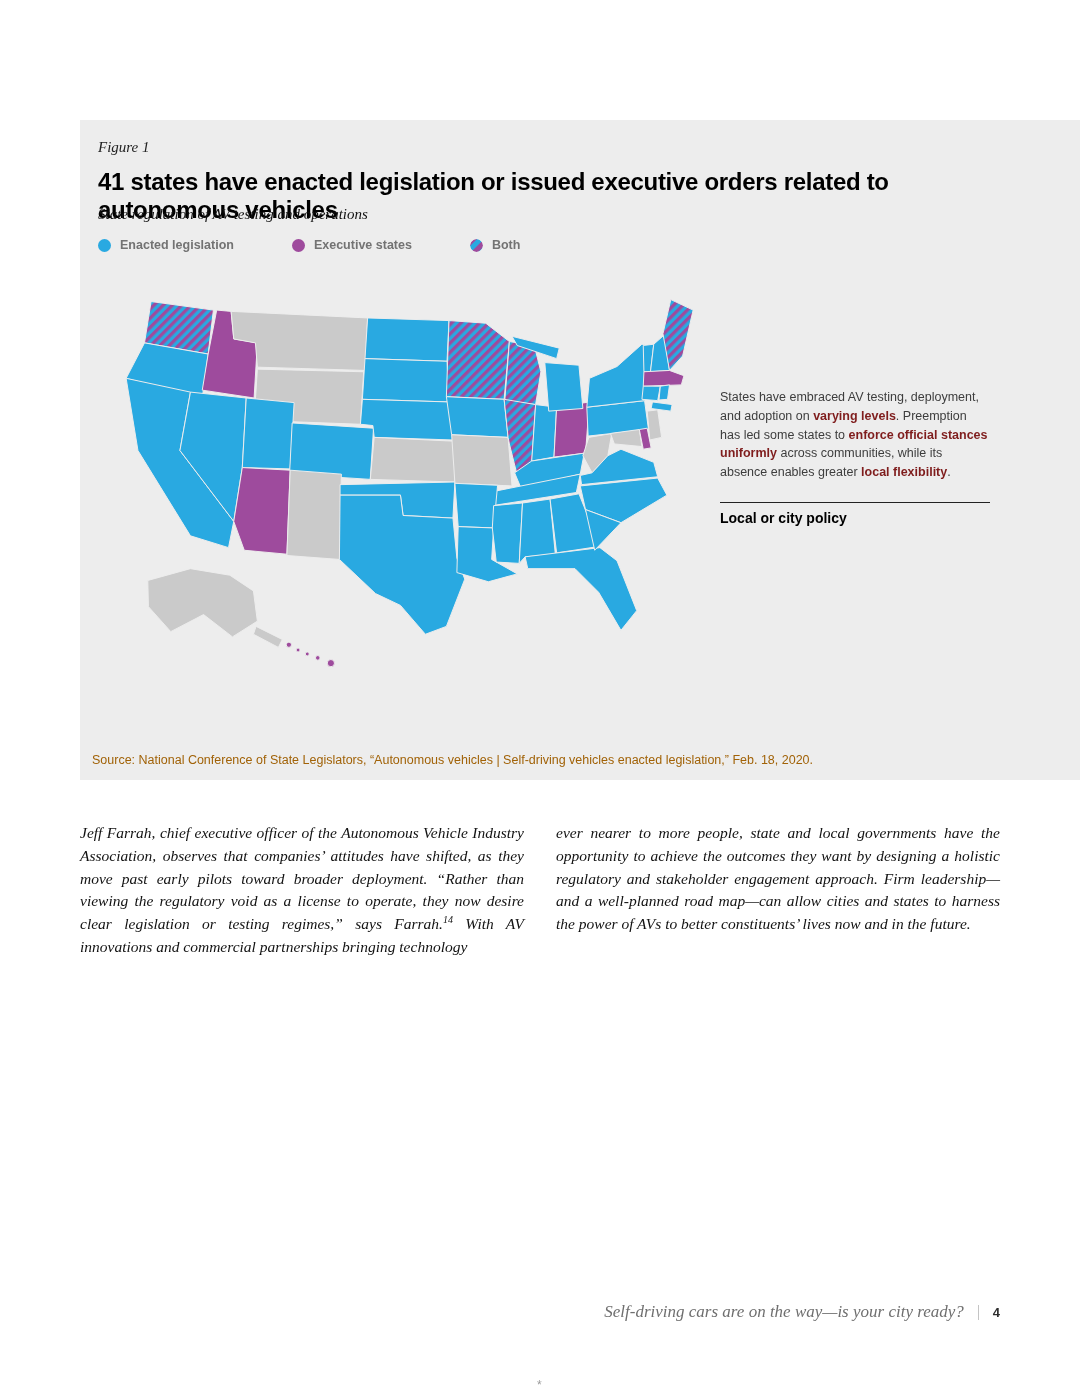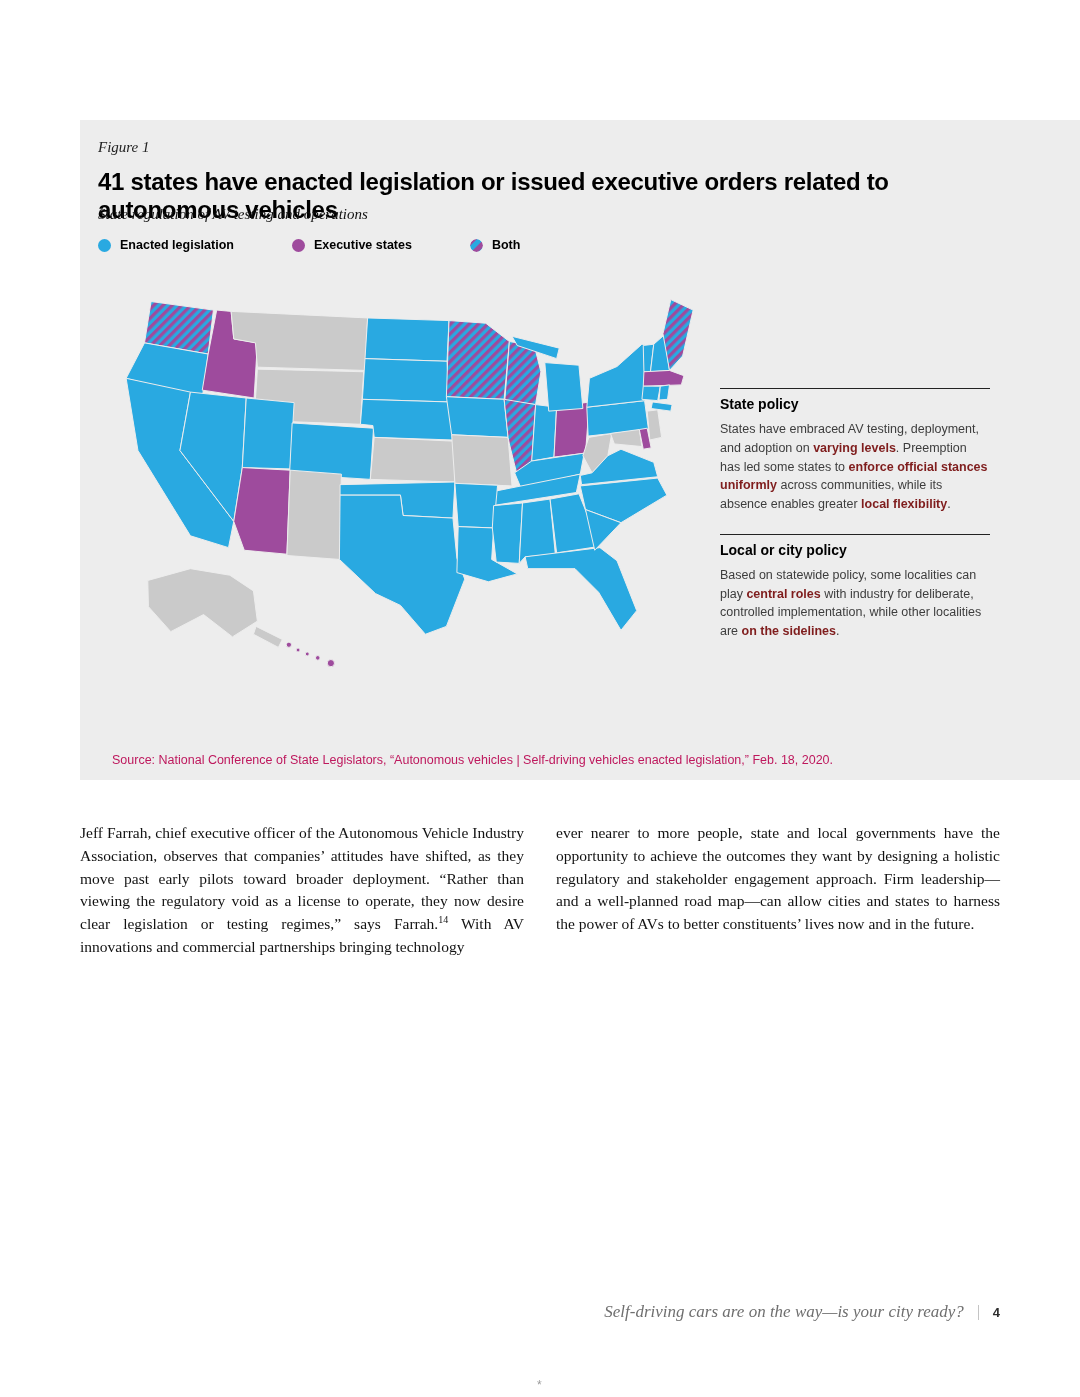--- a/index.html
+++ b/index.html
@@ -7,34 +7,34 @@
   body { width:1080px; height:1397px; position:relative; font-family:"Liberation Sans",sans-serif; overflow:hidden; }
 
   .figure { position:absolute; left:80px; top:120px; width:1025px; height:660px; background:#ededed; }
   .fig-label { position:absolute; left:18px; top:19px; font-family:"Liberation Serif",serif; font-style:italic; font-size:15px; color:#222; }
   .fig-title { position:absolute; left:18px; top:48px; width:890px; font-size:24px; font-weight:bold; color:#000; letter-spacing:-0.3px; }
   .fig-subtitle { position:absolute; left:18px; top:86px; font-family:"Liberation Serif",serif; font-style:italic; font-size:15px; color:#111; }
 
   .legend { position:absolute; left:18px; top:118px; display:flex; gap:58px; align-items:center; }
   .legend-item { display:flex; align-items:center; gap:9px; }
   .swatch { width:13px; height:13px; border-radius:50%; flex:0 0 auto; }
-  .legend-label { font-size:12.5px; font-weight:bold; color:#000000; }
+  .legend-label { font-size:12.5px; font-weight:bold; color:#737373; }
 
   .map { position:absolute; left:12px; top:152px; }
   .map path, .map circle { stroke:#ededed; stroke-width:1.5; }
 
   .annot { position:absolute; left:640px; top:268px; width:270px; }
   .annot-block + .annot-block { margin-top:20px; }
   .annot-heading { border-top:1px solid #222; padding-top:7px; font-size:14px; font-weight:bold; color:#000; margin-bottom:8px; }
   .annot-text { font-size:12.5px; line-height:1.5; color:#3d3d3d; }
   .annot-text b { color:#7f1d1d; }
 
-  .source { position:absolute; left:32px; bottom:13px; font-size:12.5px; color:#be185d; }
+  .source { position:absolute; left:12px; bottom:13px; font-size:12.5px; color:#a16207; }
 
-  .body-cols { position:absolute; left:80px; top:822px; width:920px; display:flex; gap:32px; }
+  .body-cols { position:absolute; left:80px; top:822px; width:920px; display:flex; gap:32px;font-style:italic; }
   .col { width:444px; font-family:"Liberation Serif",serif; font-size:15.5px; line-height:1.47; color:#121212; text-align:justify; }
   .col sup { font-size:10px; }
 
   .footer { position:absolute; right:80px; top:1302px; display:flex; align-items:center; gap:14px; }
   .footer-text { font-family:"Liberation Serif",serif; font-style:italic; font-size:17px; color:#6f6f6f; }
   .footer-divider { width:1px; height:15px; background:#c4c4c4; }
   .footer-page { font-size:13px; font-weight:bold; color:#2e2e2e; }
   .bottom-mark { position:absolute; left:537px; top:1378px; color:#9a9a9a; font-size:12px; }
 </style>
 </head>
@@ -127,26 +127,24 @@
         <circle cx="314" cy="576" r="3"></circle>
         <circle cx="328" cy="582" r="3"></circle>
         <circle cx="344" cy="588" r="3.5"></circle>
         <circle cx="364" cy="596" r="5.5"></circle>
       </g>
     </g>
   </svg>
 
   <div class="annot">
     <div class="annot-block">
-      <div class="annot-heading">State policy</div>
       <div class="annot-text"><span>States have embraced AV testing, deployment, and adoption on </span><b>varying levels</b><span>. Preemption has led some states to </span><b>enforce official stances uniformly</b><span> across communities, while its absence enables greater </span><b>local flexibility</b><span>.</span></div>
     </div>
     <div class="annot-block">
       <div class="annot-heading">Local or city policy</div>
-      <div class="annot-text"><span>Based on statewide policy, some localities can play </span><b>central roles</b><span> with industry for deliberate, controlled implementation, while other localities are </span><b>on the sidelines</b><span>.</span></div>
     </div>
   </div>
 
   <div class="source">Source: National Conference of State Legislators, “Autonomous vehicles | Self-driving vehicles enacted legislation,” Feb. 18, 2020.</div>
 </div>
 
 <div class="body-cols">
   <div class="col"><span>Jeff Farrah, chief executive officer of the Autonomous Vehicle Industry Association, observes that companies’ attitudes have shifted, as they move past early pilots toward broader deployment. “Rather than viewing the regulatory void as a license to operate, they now desire clear legislation or testing regimes,” says Farrah.</span><sup>14</sup><span> With AV innovations and commercial partnerships bringing technology</span></div>
   <div class="col"><span>ever nearer to more people, state and local governments have the opportunity to achieve the outcomes they want by designing a holistic regulatory and stakeholder engagement approach. Firm leadership—and a well-planned road map—can allow cities and states to harness the power of AVs to better constituents’ lives now and in the future.</span></div>
 </div>

